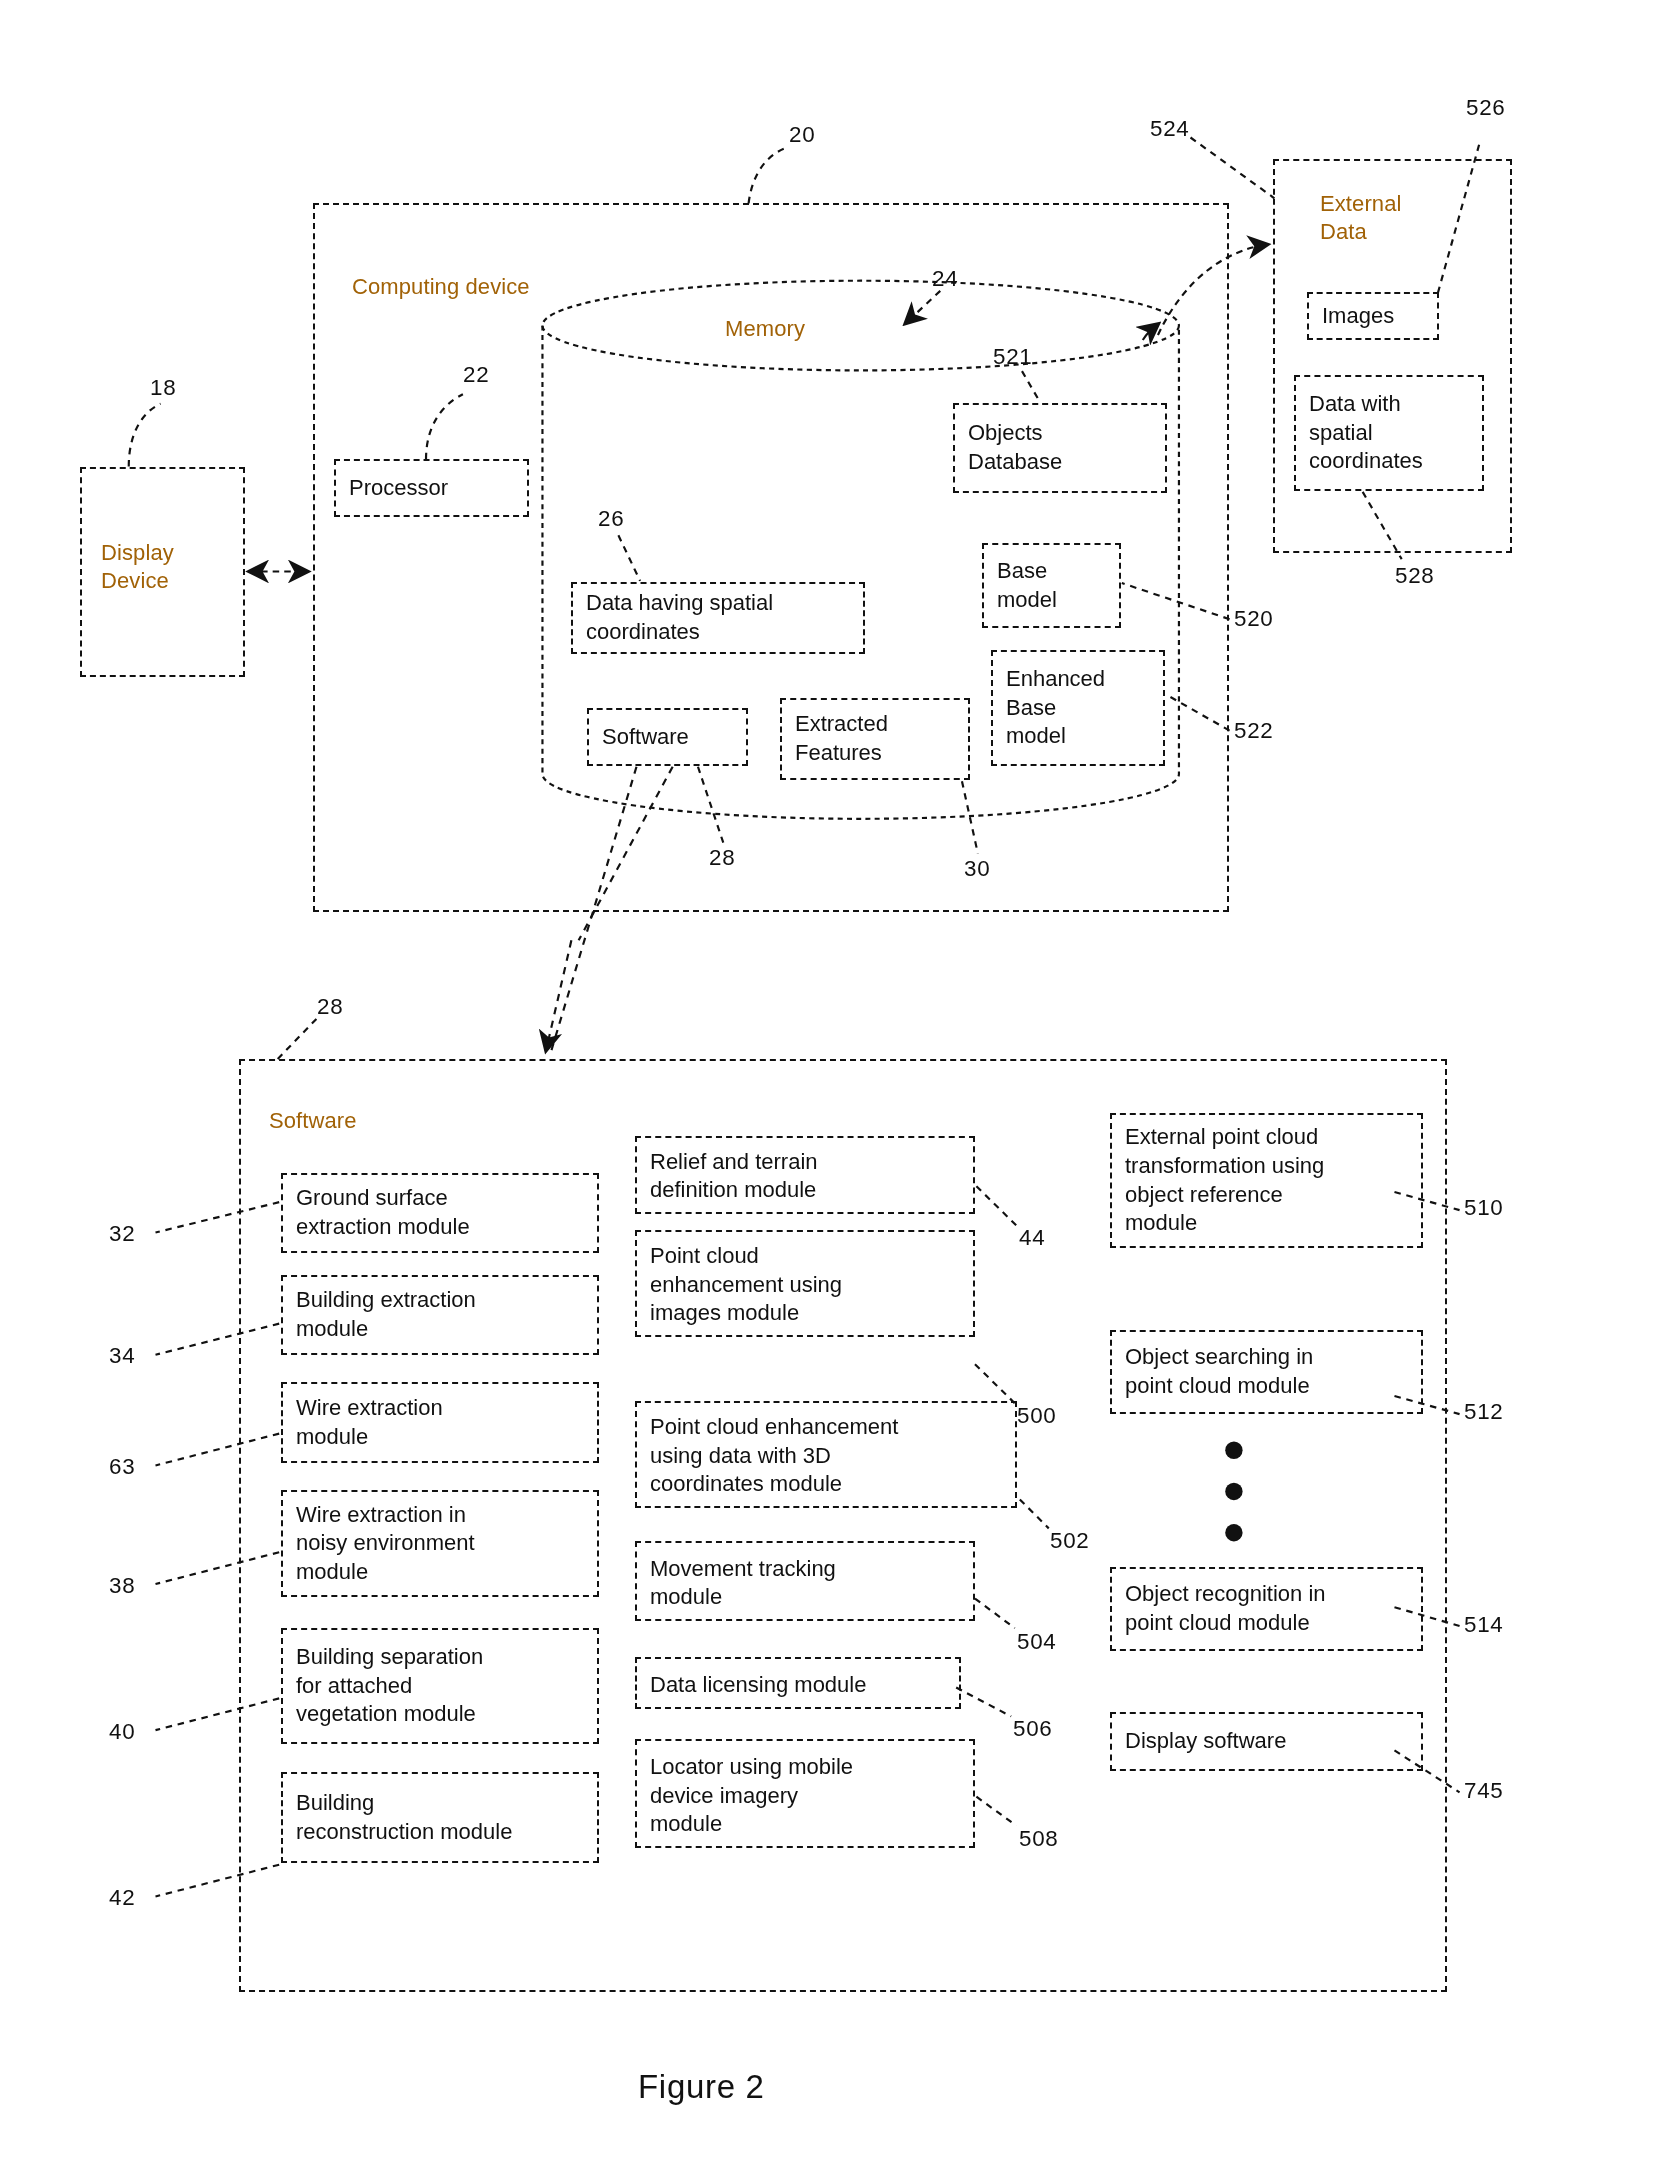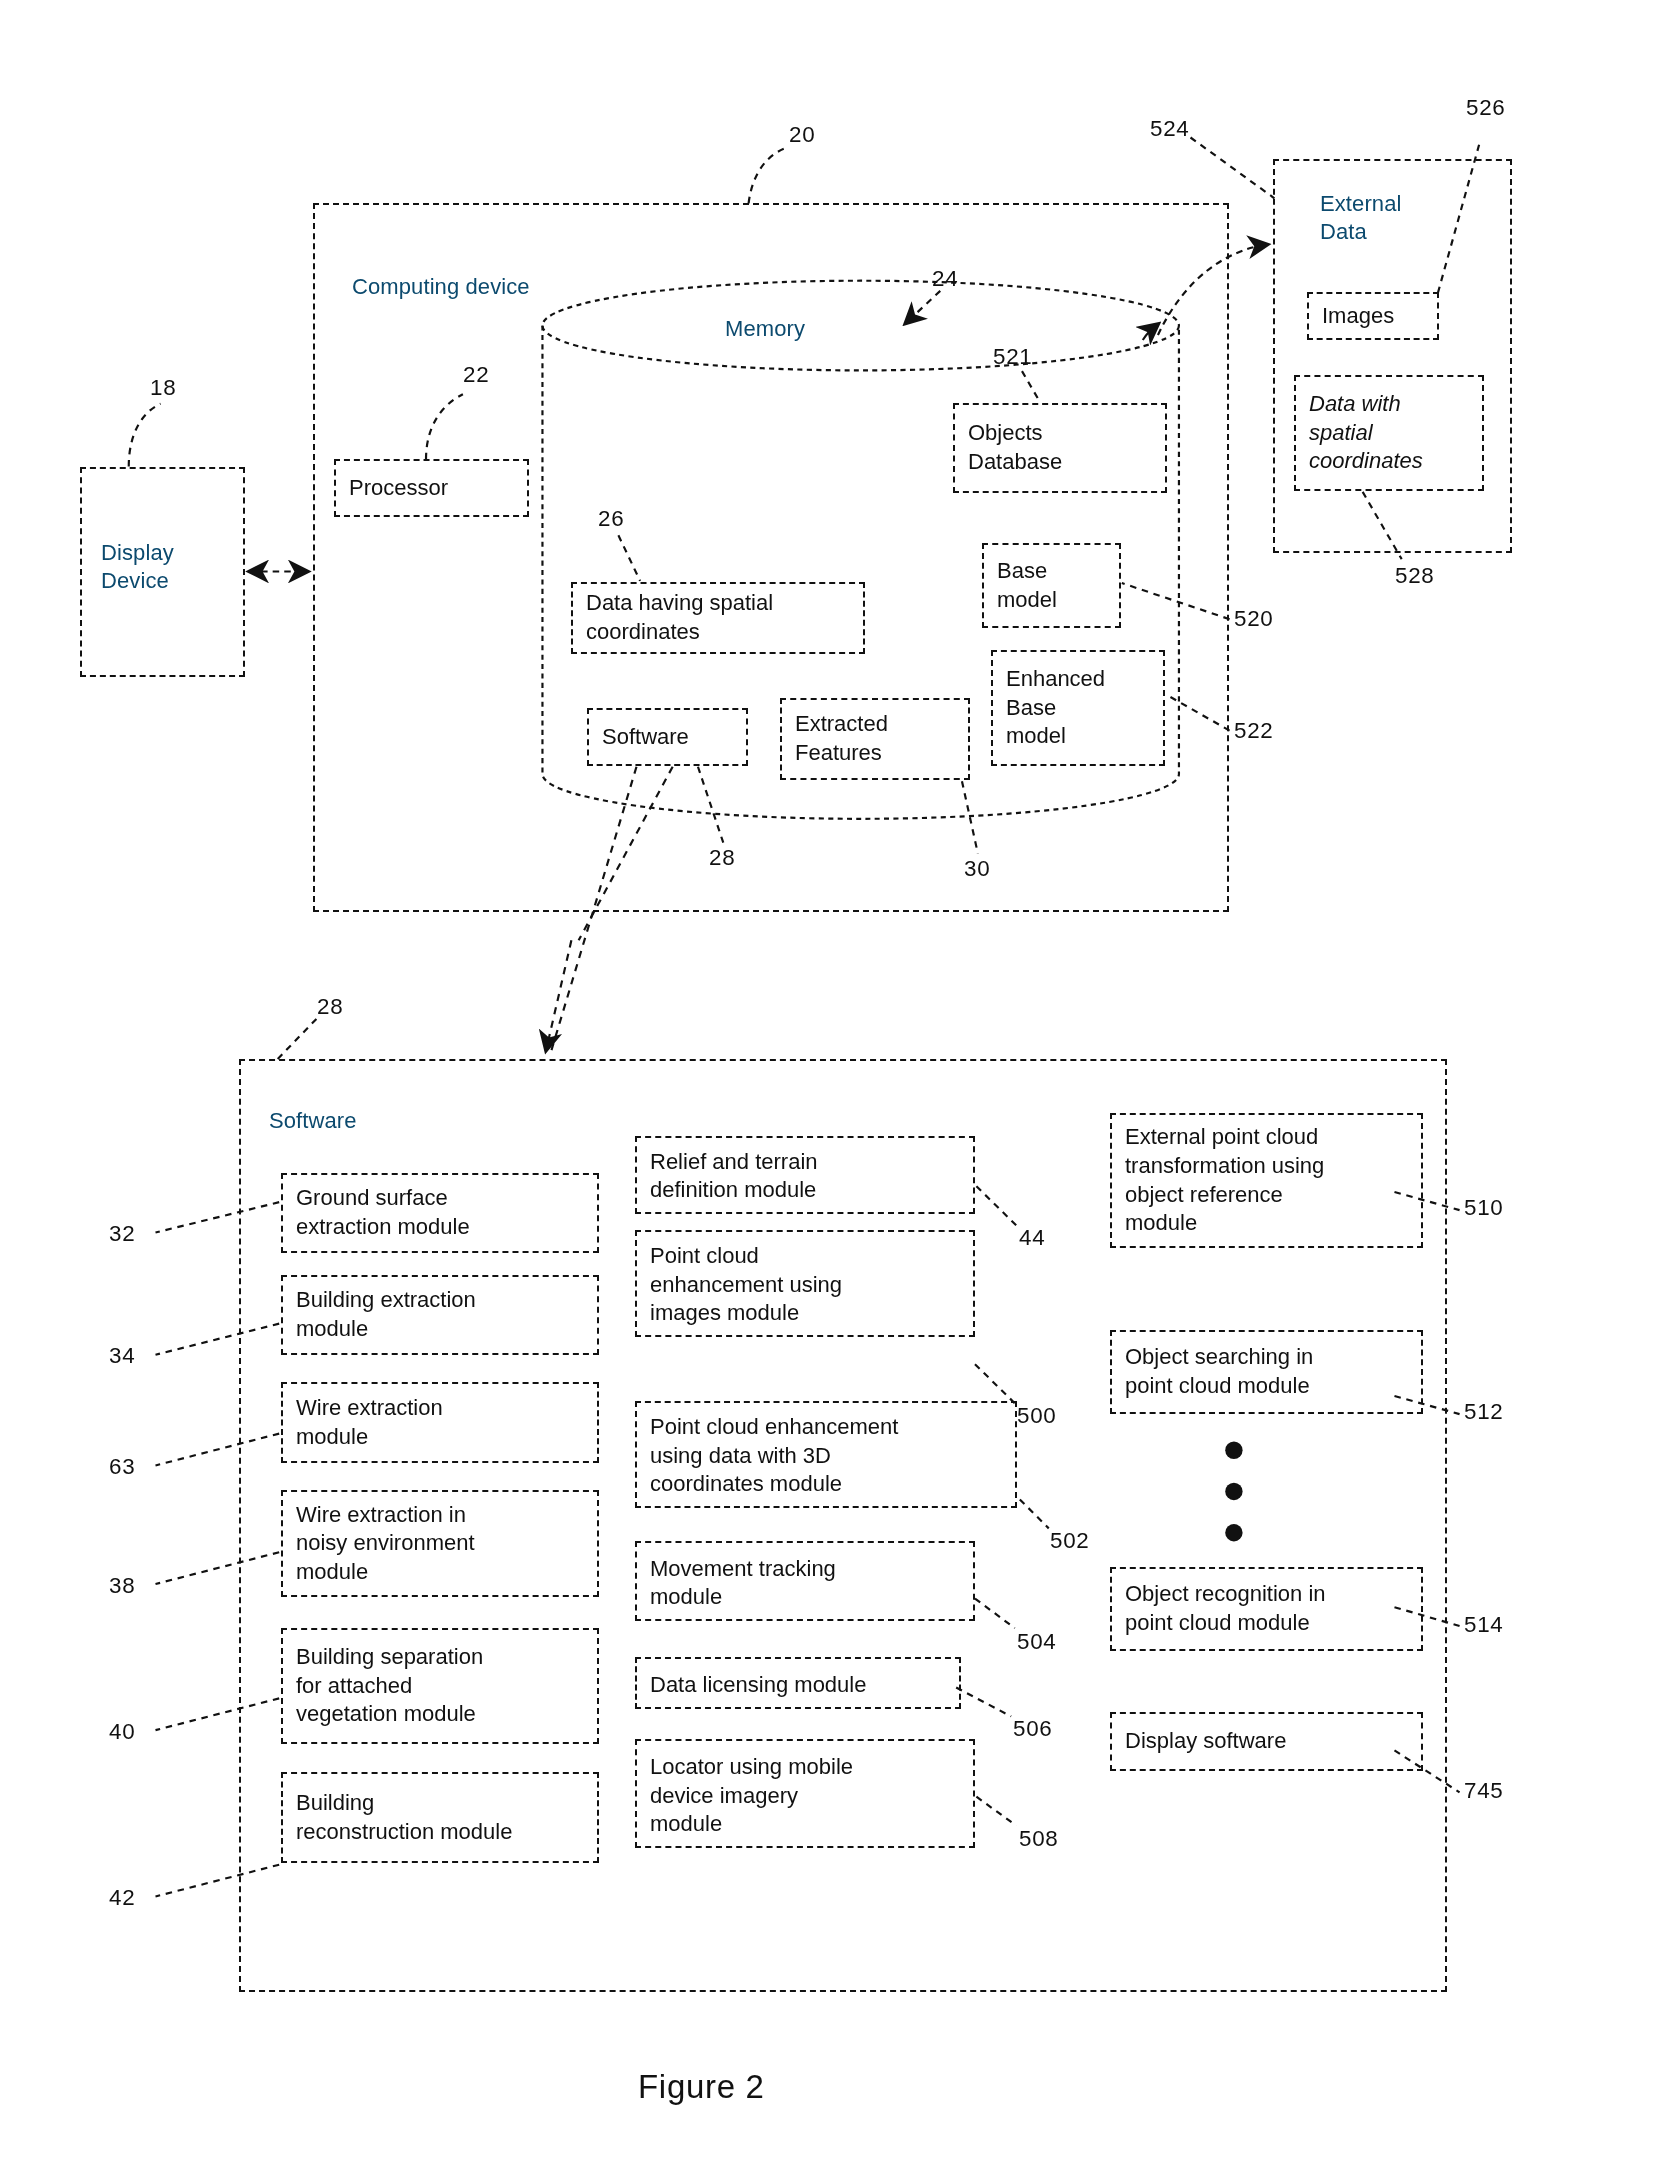--- a/index.html
+++ b/index.html
@@ -21,21 +21,21 @@
     position: absolute;
     border: 2.2px dashed #111;
     box-sizing: border-box;
     background: transparent;
   }
   .box-label {
     position: absolute;
     font-size: 22px;
     line-height: 1.28;
     letter-spacing: 0.1px;
-    color: #0c4a6e;
+    color: #a16207;
     white-space: pre-line;
   }
   .mod {
     position: absolute;
     border: 2.2px dashed #111;
     box-sizing: border-box;
     display: flex;
     align-items: center;
     padding: 7.2px 13px;
   }
@@ -77,21 +77,21 @@
   #objects-db { left: 953px; top: 403px; width: 214px; height: 90px; }
   #data-spatial { left: 571px; top: 582px; width: 294px; height: 72px; }
   #base-model { left: 982px; top: 543px; width: 139px; height: 85px; }
   #enhanced-base { left: 991px; top: 650px; width: 174px; height: 116px; }
   #software-mem { left: 587px; top: 708px; width: 161px; height: 58px; }
   #extracted-feat { left: 780px; top: 698px; width: 190px; height: 82px; }
 
   #external-data { left: 1273px; top: 159px; width: 239px; height: 394px; }
   #external-data-label { left: 1320px; top: 190px; }
   #images-box { left: 1307px; top: 292px; width: 132px; height: 48px; }
-  #data-coords-box { left: 1294px; top: 375px; width: 190px; height: 116px; font-style: italic; }
+  #data-coords-box { left: 1294px; top: 375px; width: 190px; height: 116px; }
 
   #software-panel { left: 239px; top: 1059px; width: 1208px; height: 933px; }
   #software-panel-label { left: 269px; top: 1107px; }
 
   .col-left .mod  { left: 281px; width: 318px; }
   .col-mid  .mod  { left: 635px; align-items: flex-end; }
   .col-right .mod { left: 1110px; width: 313px; }
 </style>
 </head>
 <body>

